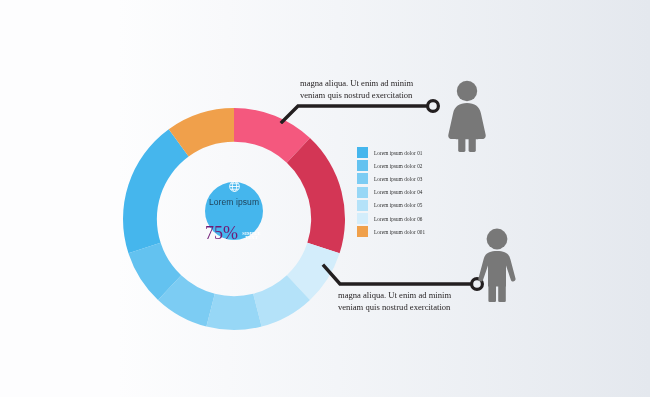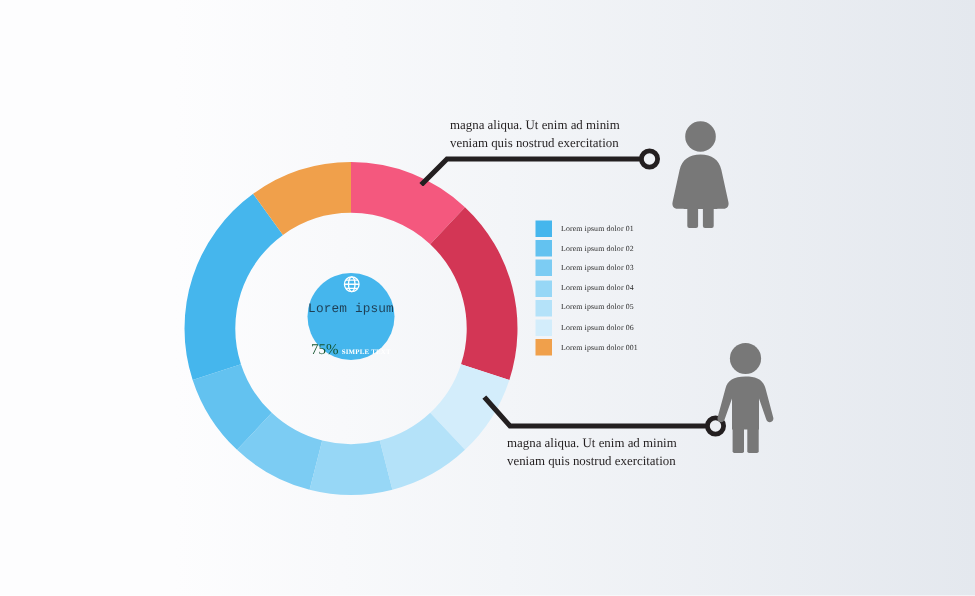--- a/index.html
+++ b/index.html
@@ -40,36 +40,36 @@
     background: #45b6ed;
     display: flex;
     flex-direction: column;
     align-items: center;
     justify-content: center;
     text-align: center;
     line-height: 1;
   }
   #center-badge .globe { margin-bottom: 2px; }
   #center-badge .ci-title {
-    font-family: Liberation Mono, monospace;
+    font-family: Liberation Sans, sans-serif;
     font-size: 8.5px;
     color: #1e3f55;
     letter-spacing: .1px;
     margin-bottom: 18px;
   }
   #center-badge .ci-row {
     display: flex;
     align-items: flex-end;
     justify-content: center;
     gap: 2px;
   }
   #center-badge .ci-pct {
     font-family: "Liberation Serif", serif;
-    font-size: 10px;
-    color: #14532d;
+    font-size: 18px;
+    color: #701a75;
     line-height: 1;
   }
   #center-badge .ci-sub {
     font-family: "Liberation Serif", serif;
     font-size: 4.6px;
     color: #ffffff;
     font-weight: bold;
     letter-spacing: .15px;
     padding-bottom: 1.5px;
   }

